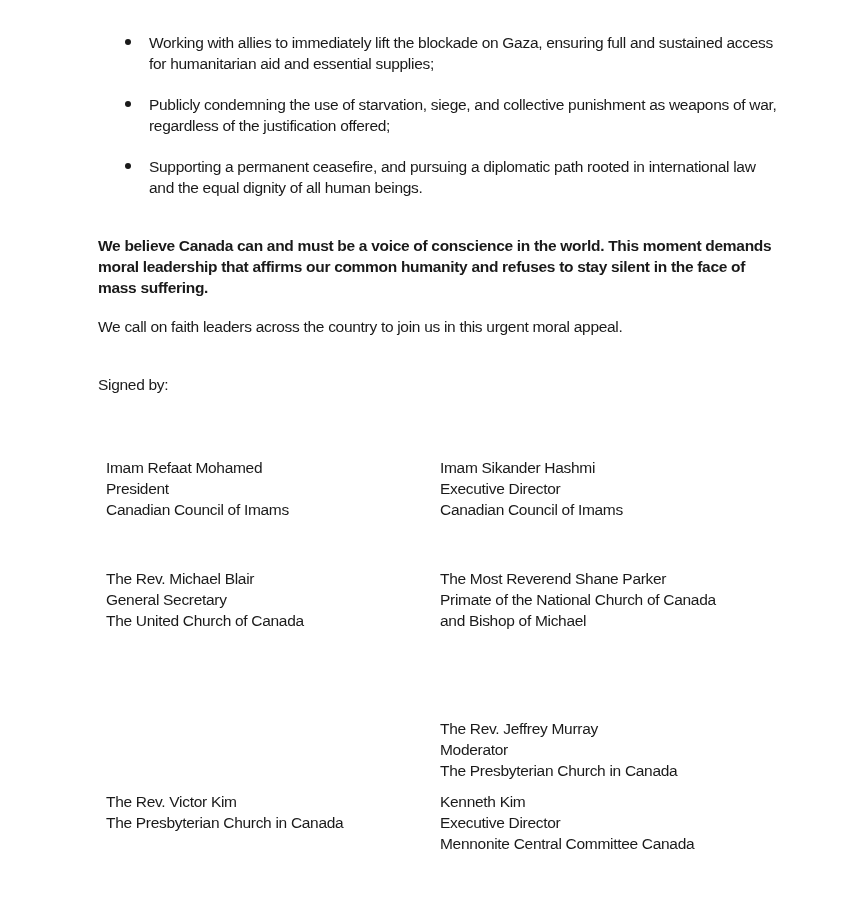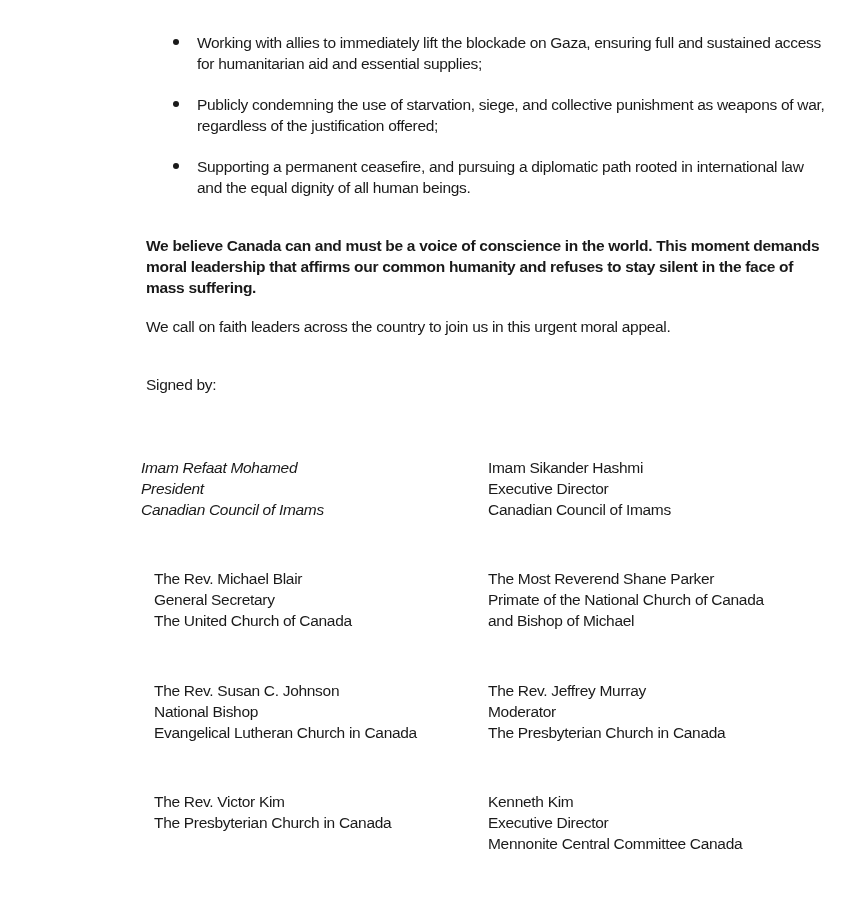--- a/index.html
+++ b/index.html
@@ -13,21 +13,21 @@
       position: relative;
       overflow: hidden;
       font-family: "Liberation Sans", sans-serif;
       color: #1a1a1a;
       font-size: 15.5px;
       letter-spacing: -0.3px;
     }
     .page {
       position: absolute;
       left: 0; top: 0;
-      width: 813px; height: 904px; margin-left: 48px;
+      width: 813px; height: 904px;
     }
     .bullets {
       position: absolute;
       left: 122px;
       top: 32px;
       width: 660px;
       margin: 0;
       padding: 0;
       list-style: none;
     }
@@ -76,21 +76,21 @@
     <li class="bullet-item">
       <span class="bullet-dot"></span>
       <span>Supporting a permanent ceasefire, and pursuing a diplomatic path rooted in international law and the equal dignity of all human beings.</span>
     </li>
   </ul>
 
   <p class="para" style="top:235px;font-weight:bold;">We believe Canada can and must be a voice of conscience in the world. This moment demands moral leadership that affirms our common humanity and refuses to stay silent in the face of mass suffering.</p>
   <p class="para" style="top:316px;">We call on faith leaders across the country to join us in this urgent moral appeal.</p>
   <p class="para" style="top:374px;">Signed by:</p>
 
-  <div class="sig" style="left:93px; top:457px;font-style:italic;">
+  <div class="sig" style="left:106px; top:457px;">
     <div>Imam Refaat Mohamed</div>
     <div>President</div>
     <div>Canadian Council of Imams</div>
   </div>
   <div class="sig" style="left:440px; top:457px;">
     <div>Imam Sikander Hashmi</div>
     <div>Executive Director</div>
     <div>Canadian Council of Imams</div>
   </div>
 
@@ -98,26 +98,21 @@
     <div>The Rev. Michael Blair</div>
     <div>General Secretary</div>
     <div>The United Church of Canada</div>
   </div>
   <div class="sig" style="left:440px; top:568px;">
     <div>The Most Reverend Shane Parker</div>
     <div>Primate of the National Church of Canada</div>
     <div>and Bishop of Michael</div>
   </div>
 
-  <div class="sig" style="left:106px; top:680px;">
-    <div>The Rev. Susan C. Johnson</div>
-    <div>National Bishop</div>
-    <div>Evangelical Lutheran Church in Canada</div>
-  </div>
-  <div class="sig" style="left:440px; top:680px;">
+  <div class="sig" style="left:440px; top:718px;">
     <div>The Rev. Jeffrey Murray</div>
     <div>Moderator</div>
     <div>The Presbyterian Church in Canada</div>
   </div>
 
   <div class="sig" style="left:106px; top:791px;">
     <div>The Rev. Victor Kim</div>
     <div>The Presbyterian Church in Canada</div>
   </div>
   <div class="sig" style="left:440px; top:791px;">

